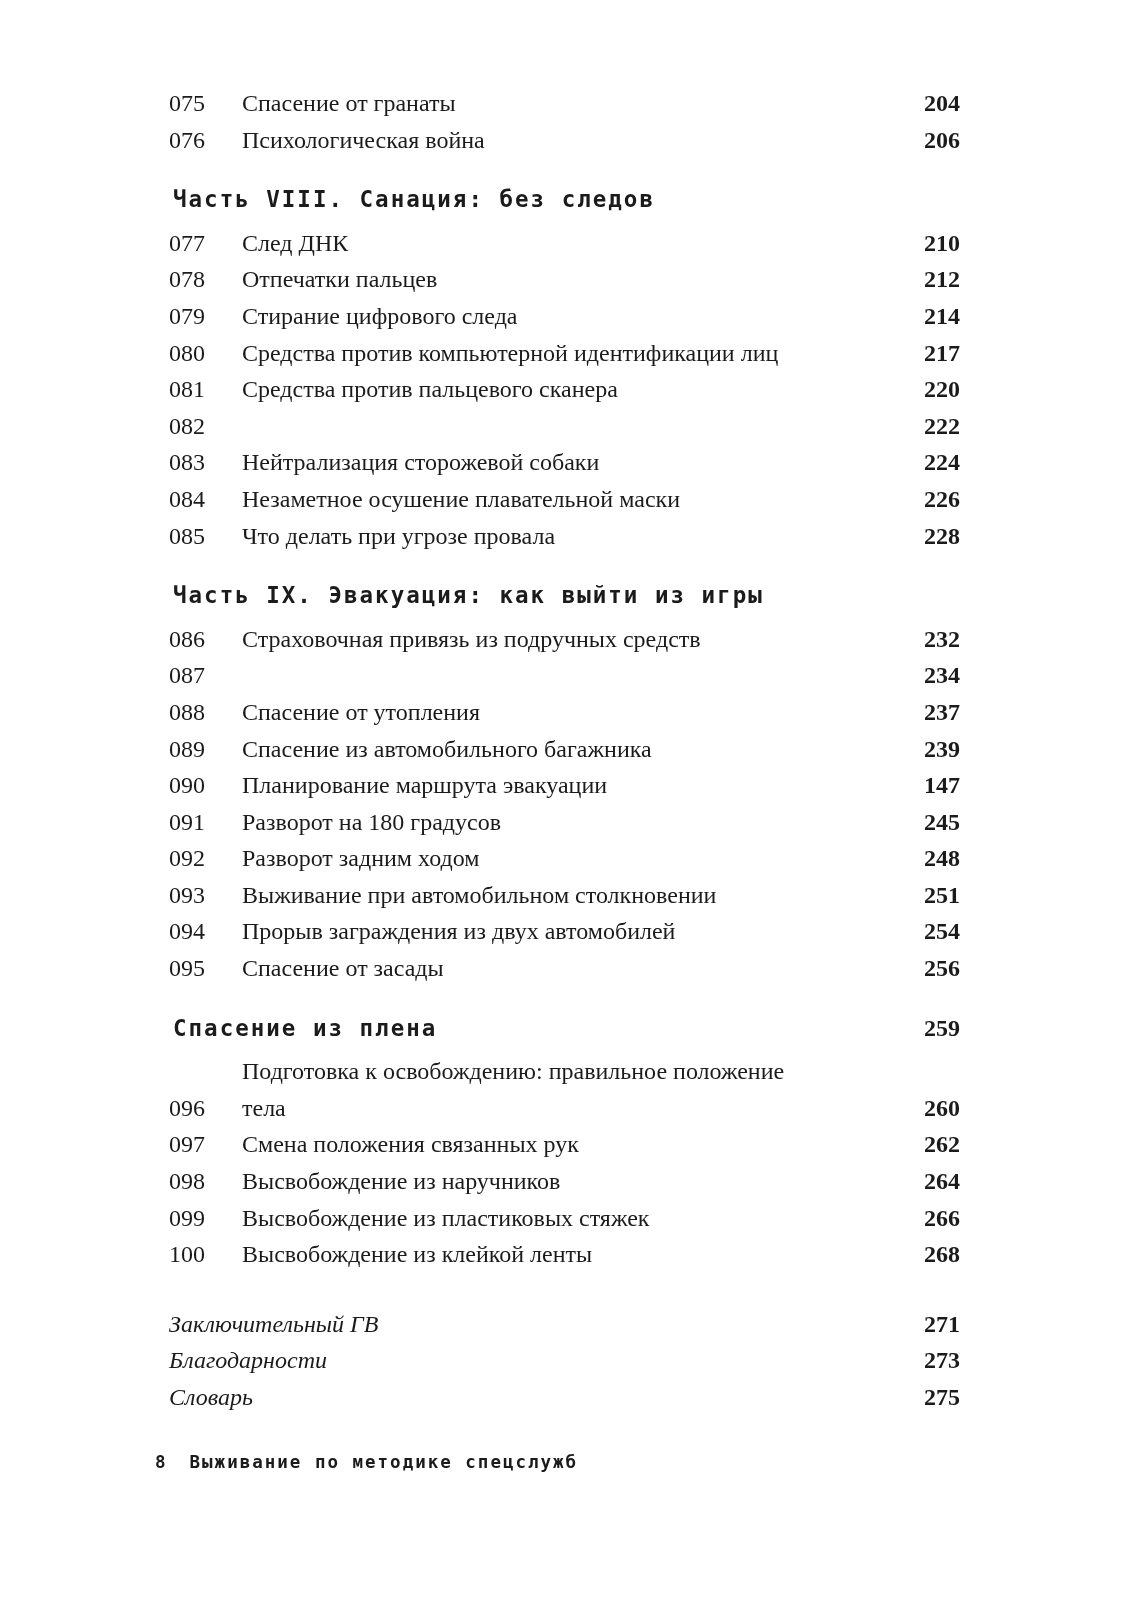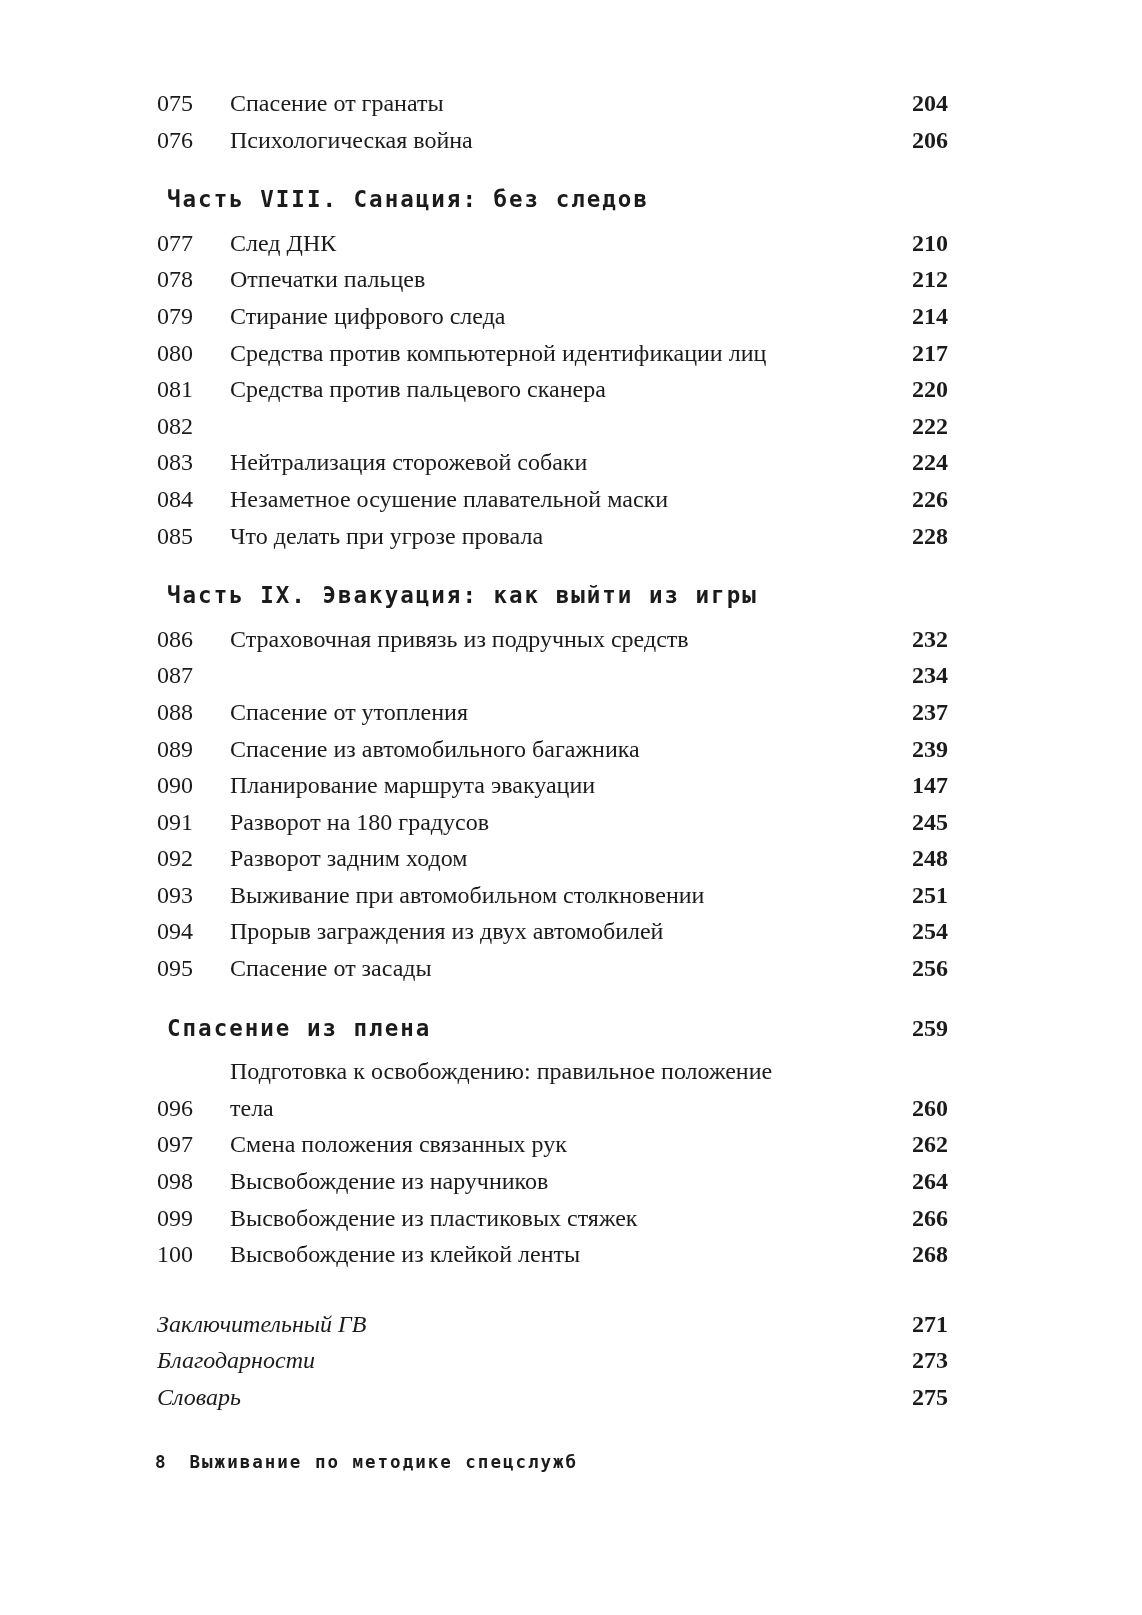--- a/index.html
+++ b/index.html
@@ -12,21 +12,21 @@
     width: 1142px;
     height: 1615px;
     margin: 0 auto;
     background: #ffffff;
     color: #1b1b1b;
     font-family: "Liberation Serif", serif;
     overflow: hidden;
   }
   .content {
     position: absolute;
-    left: 157px;
+    left: 169px;
     top: 85px;
     width: 791px; 
   }
   .row {
     display: flex;
     align-items: flex-end;
     font-size: 24px;
     line-height: 36.6px;
   }
   .row .num {
@@ -40,21 +40,21 @@
   .row .pg {
     margin-left: auto;
     text-align: right;
     white-space: nowrap;
     font-family: "Liberation Serif", serif;
     font-style: normal;
     font-weight: bold;
   }
   
   .row.part {
-    margin: 23px 0 7px 10px;
+    margin: 23px 0 7px 4px;
   }
   .row.part .t {
     font-family: "DejaVu Sans Mono", monospace;
     font-size: 22.5px;
     font-weight: 600;
     letter-spacing: 2px;
   }
   
   .row.wrap .t {
     max-width: 570px;

